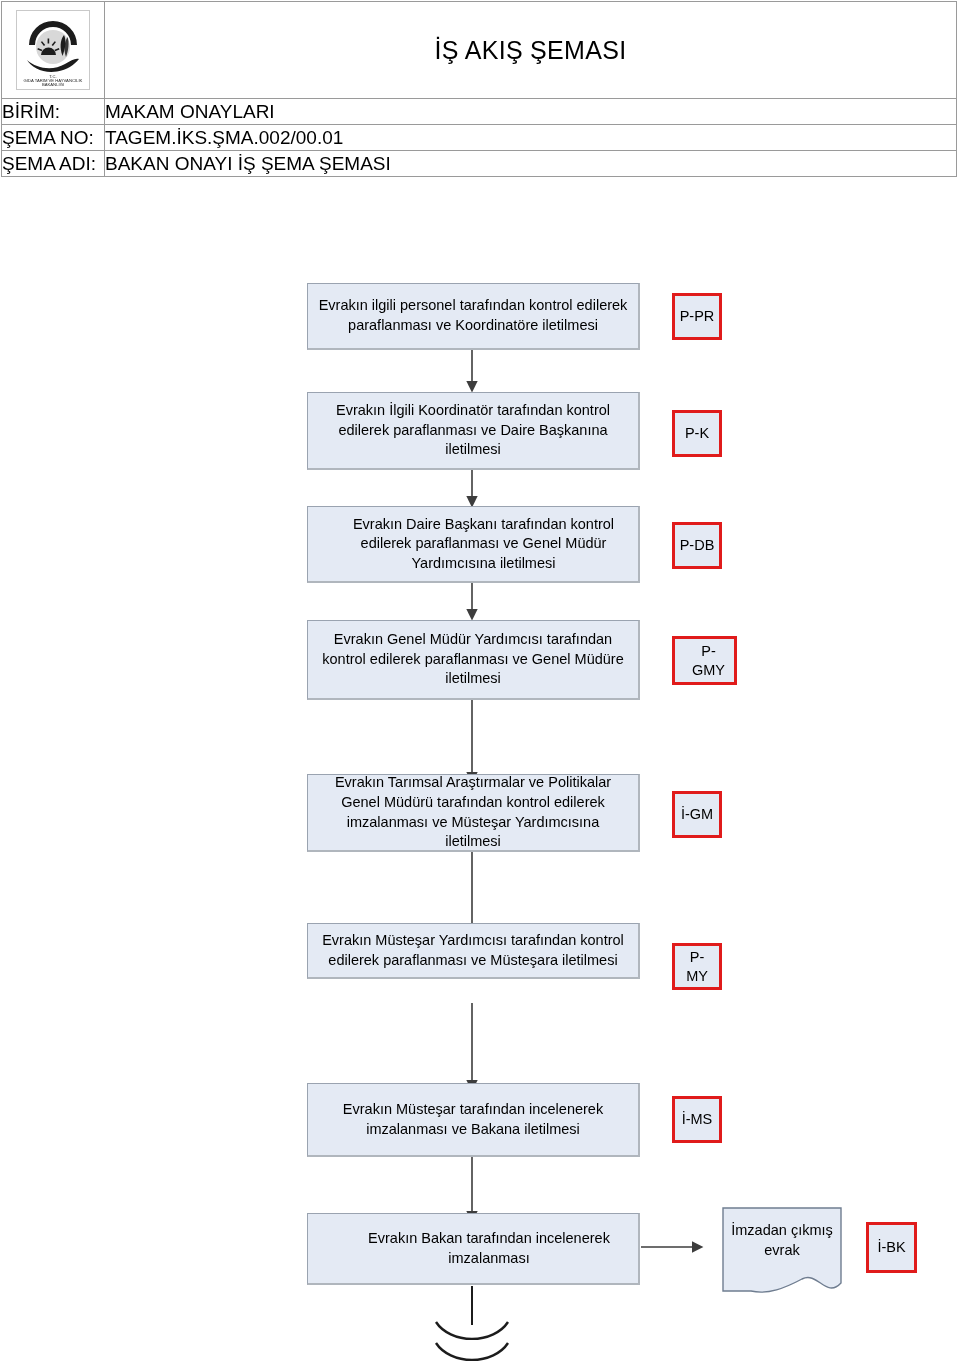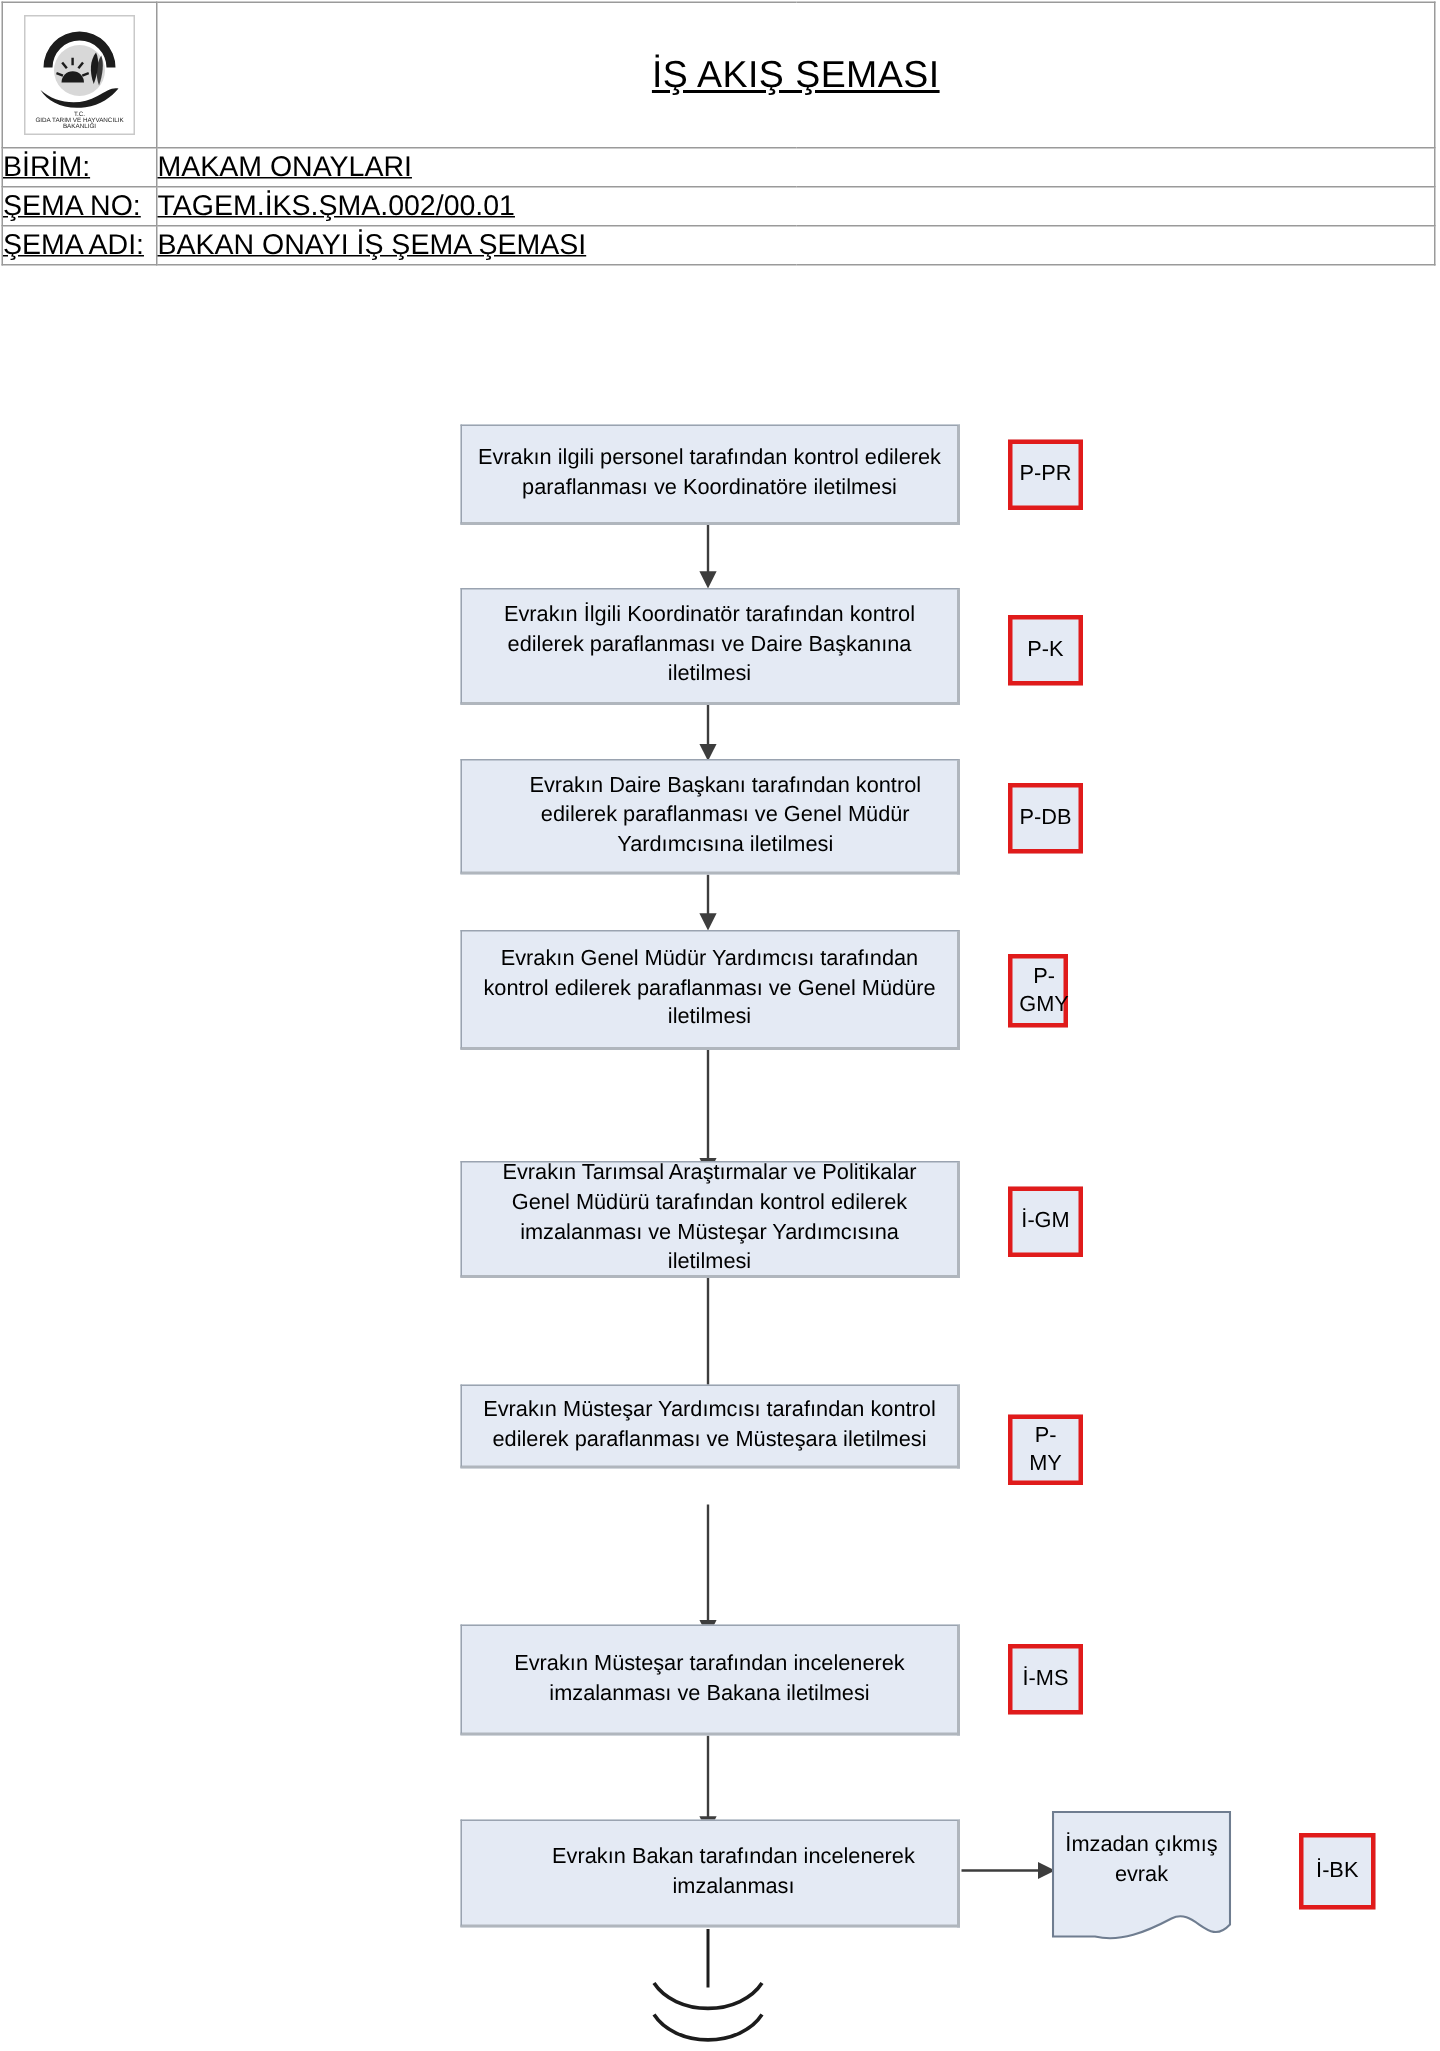--- a/index.html
+++ b/index.html
@@ -25,21 +25,20 @@
     left: 1px;
     top: 1px;
     width: 956px;
     border-collapse: collapse;
     table-layout: fixed;
   }
   .header-table td {
     border: 1px solid #9a9a9a;
     padding: 0;
     vertical-align: middle;
-    text-decoration: underline;
   }
   .logo-cell {
     width: 102px;
     height: 96px;
     text-align: center;
     padding: 0;
   }
   .title-cell {
     text-align: center;
     font-size: 25px;
@@ -97,20 +96,21 @@
     display: flex;
     align-items: center;
     justify-content: center;
     text-align: center;
     font-size: 14.5px;
     line-height: 1.3;
     padding: 2px 4px;
   }
   .doc-shape {
     position: absolute;
+    margin-left: 21px;
   }
   .doc-shape .doc-text {
     position: absolute;
     left: 0;
     top: 14px;
     width: 100%;
     text-align: center;
     font-size: 14.5px;
     line-height: 1.35;
   }
@@ -193,21 +193,21 @@
   <div class="proc-box" style="left:307px; top:283px; width:333px; height:67px;">Evrakın ilgili personel tarafından kontrol edilerek paraflanması ve Koordinatöre iletilmesi</div>
   <div class="code-box" style="left:672px; top:293px; width:50px; height:47px;">P-PR</div>
 
   <div class="proc-box" style="left:307px; top:392px; width:333px; height:78px;">Evrakın İlgili Koordinatör tarafından kontrol edilerek paraflanması ve Daire Başkanına iletilmesi</div>
   <div class="code-box" style="left:672px; top:410px; width:50px; height:47px;">P-K</div>
 
   <div class="proc-box" style="left:307px; top:506px; width:333px; height:77px;padding-left:31px;">Evrakın Daire Başkanı tarafından kontrol edilerek paraflanması ve Genel Müdür Yardımcısına iletilmesi</div>
   <div class="code-box" style="left:672px; top:522px; width:50px; height:47px;">P-DB</div>
 
   <div class="proc-box" style="left:307px; top:620px; width:333px; height:80px;">Evrakın Genel Müdür Yardımcısı tarafından kontrol edilerek paraflanması ve Genel Müdüre iletilmesi</div>
-  <div class="code-box" style="left:672px; top:636px; width:40px; height:49px;padding-left:12px;">P- GMY</div>
+  <div class="code-box" style="left:672px; top:636px; width:65px; height:49px;padding-left:12px;">P- GMY</div>
 
   <div class="proc-box" style="left:307px; top:774px; width:333px; height:78px;">Evrakın Tarımsal Araştırmalar ve Politikalar Genel Müdürü tarafından kontrol edilerek imzalanması ve Müsteşar Yardımcısına iletilmesi</div>
   <div class="code-box" style="left:672px; top:791px; width:50px; height:47px;">İ-GM</div>
 
   <div class="proc-box" style="left:307px; top:923px; width:333px; height:56px;">Evrakın Müsteşar Yardımcısı tarafından kontrol edilerek paraflanması ve Müsteşara iletilmesi</div>
   <div class="code-box" style="left:672px; top:943px; width:50px; height:47px;">P-MY</div>
 
   <div class="proc-box" style="left:307px; top:1083px; width:333px; height:74px;">Evrakın Müsteşar tarafından incelenerek imzalanması ve Bakana iletilmesi</div>
   <div class="code-box" style="left:672px; top:1096px; width:50px; height:47px;">İ-MS</div>
 

